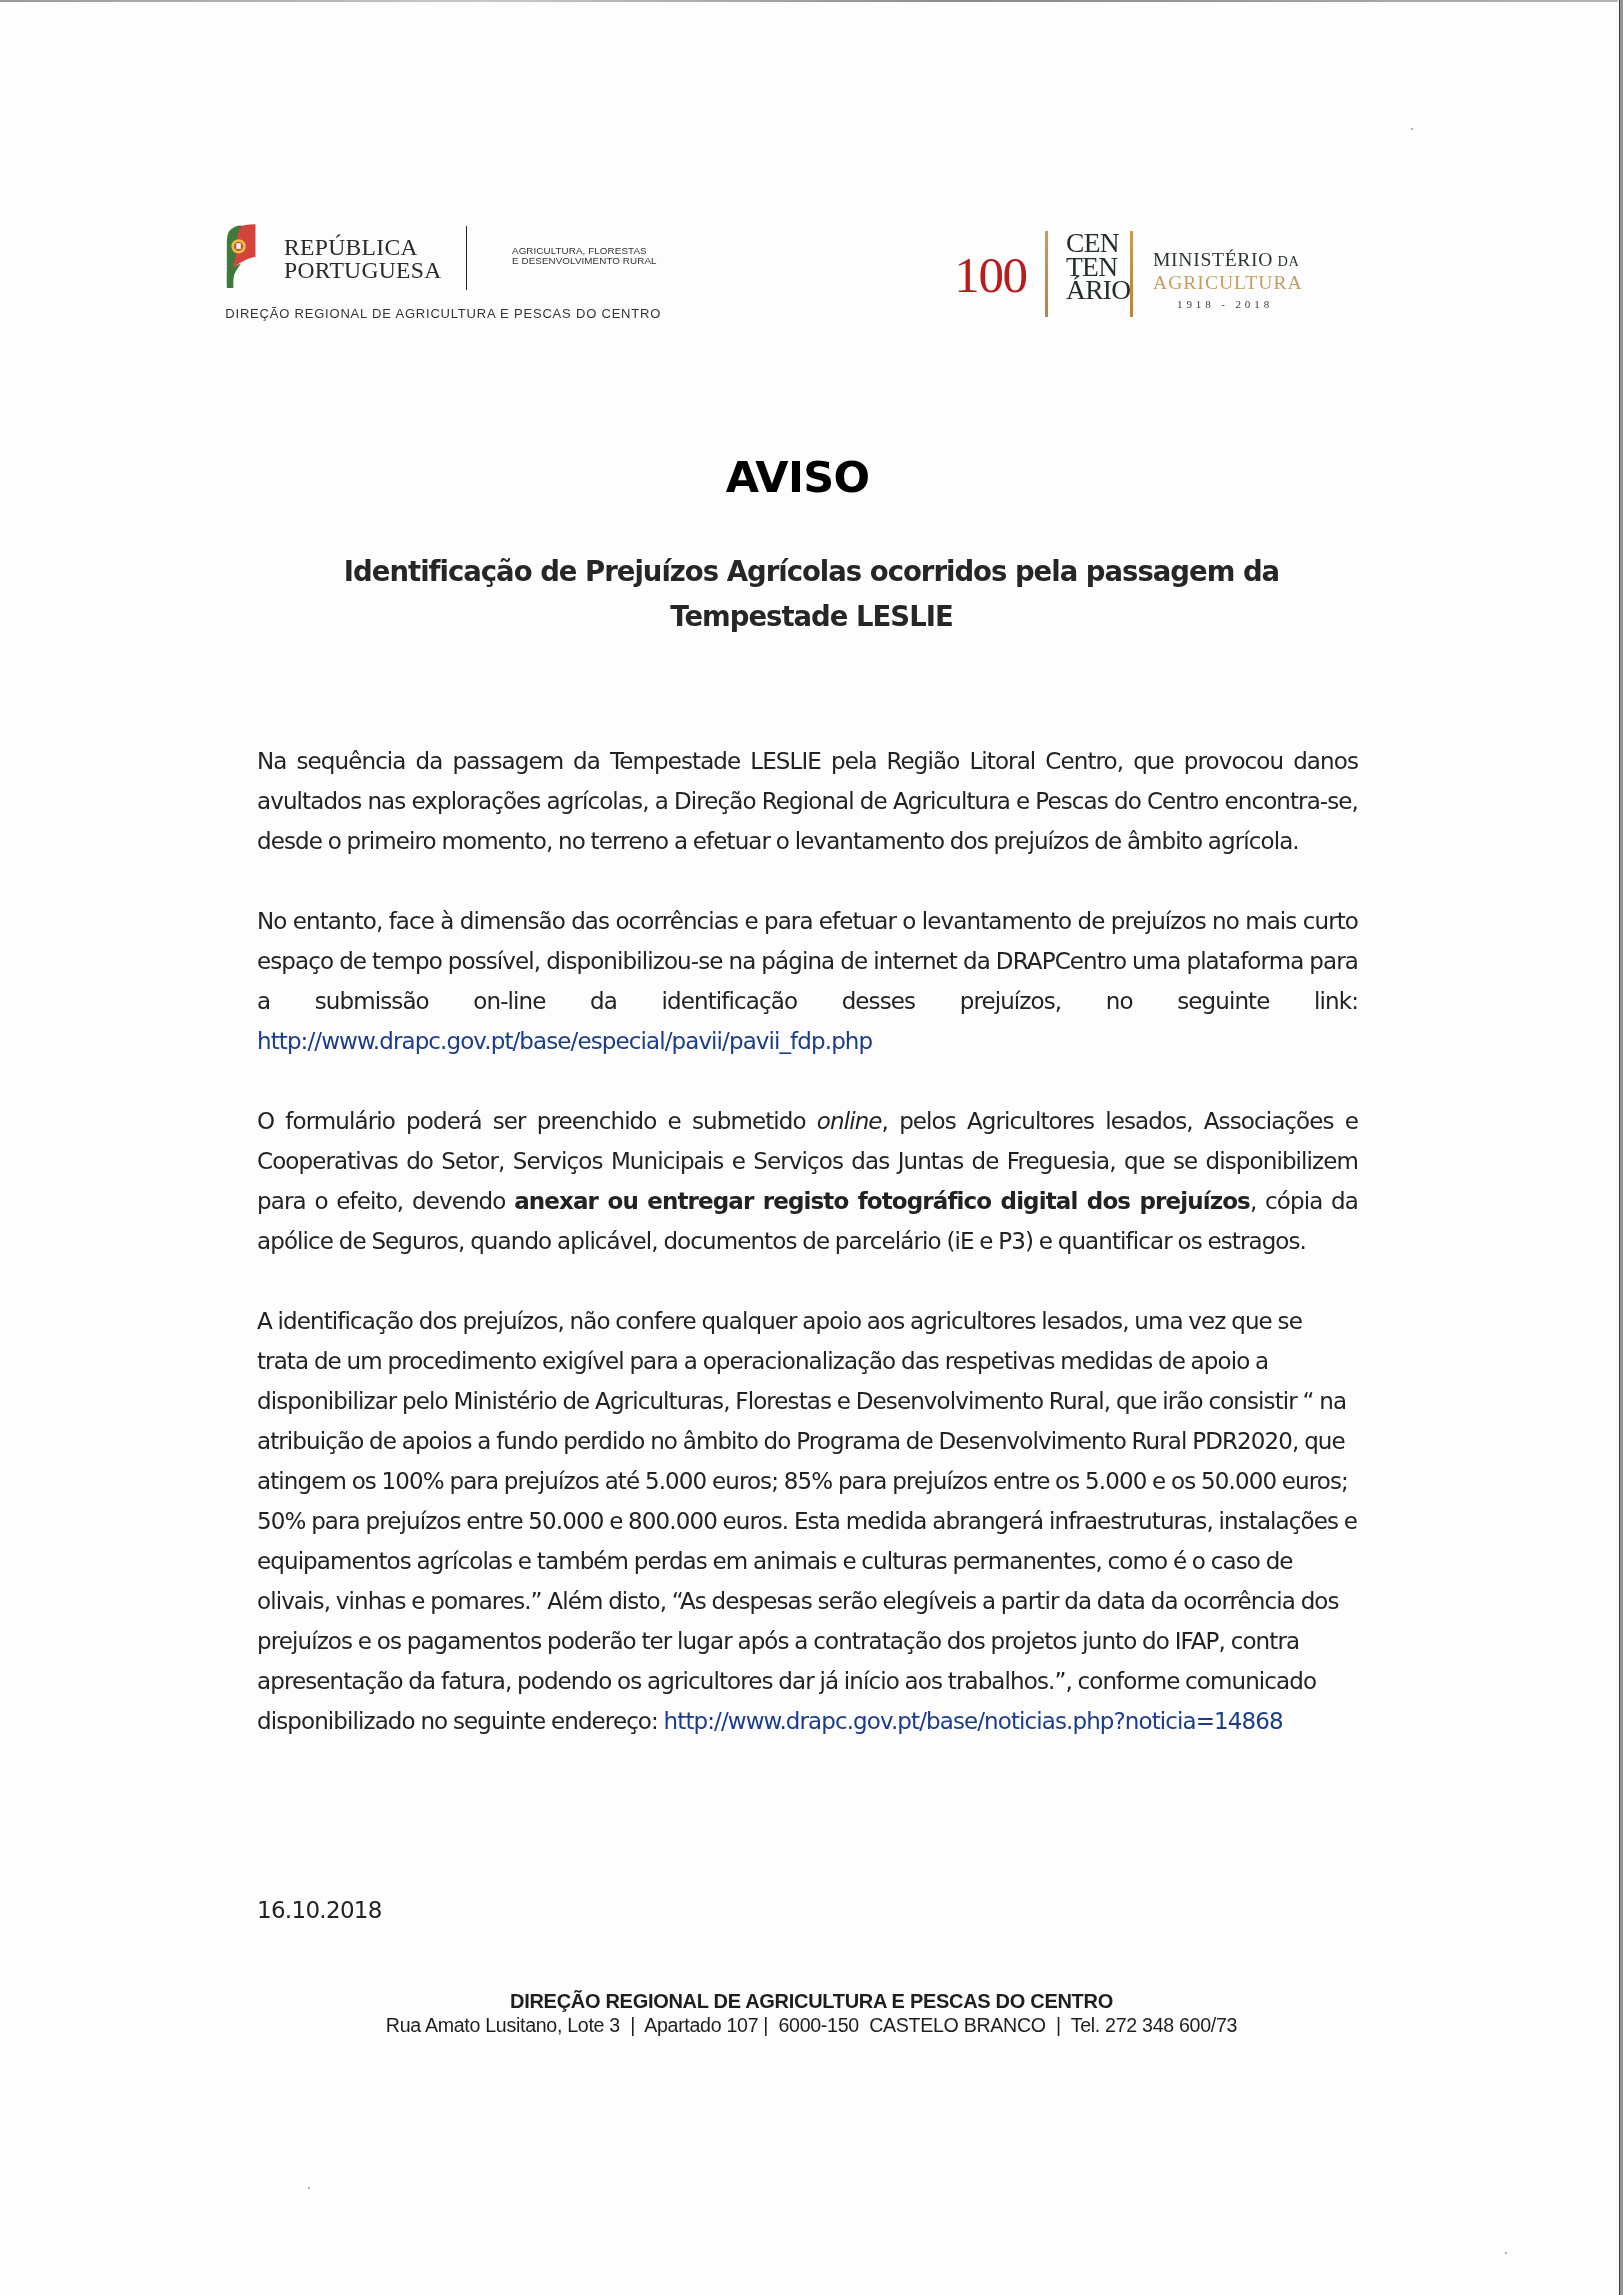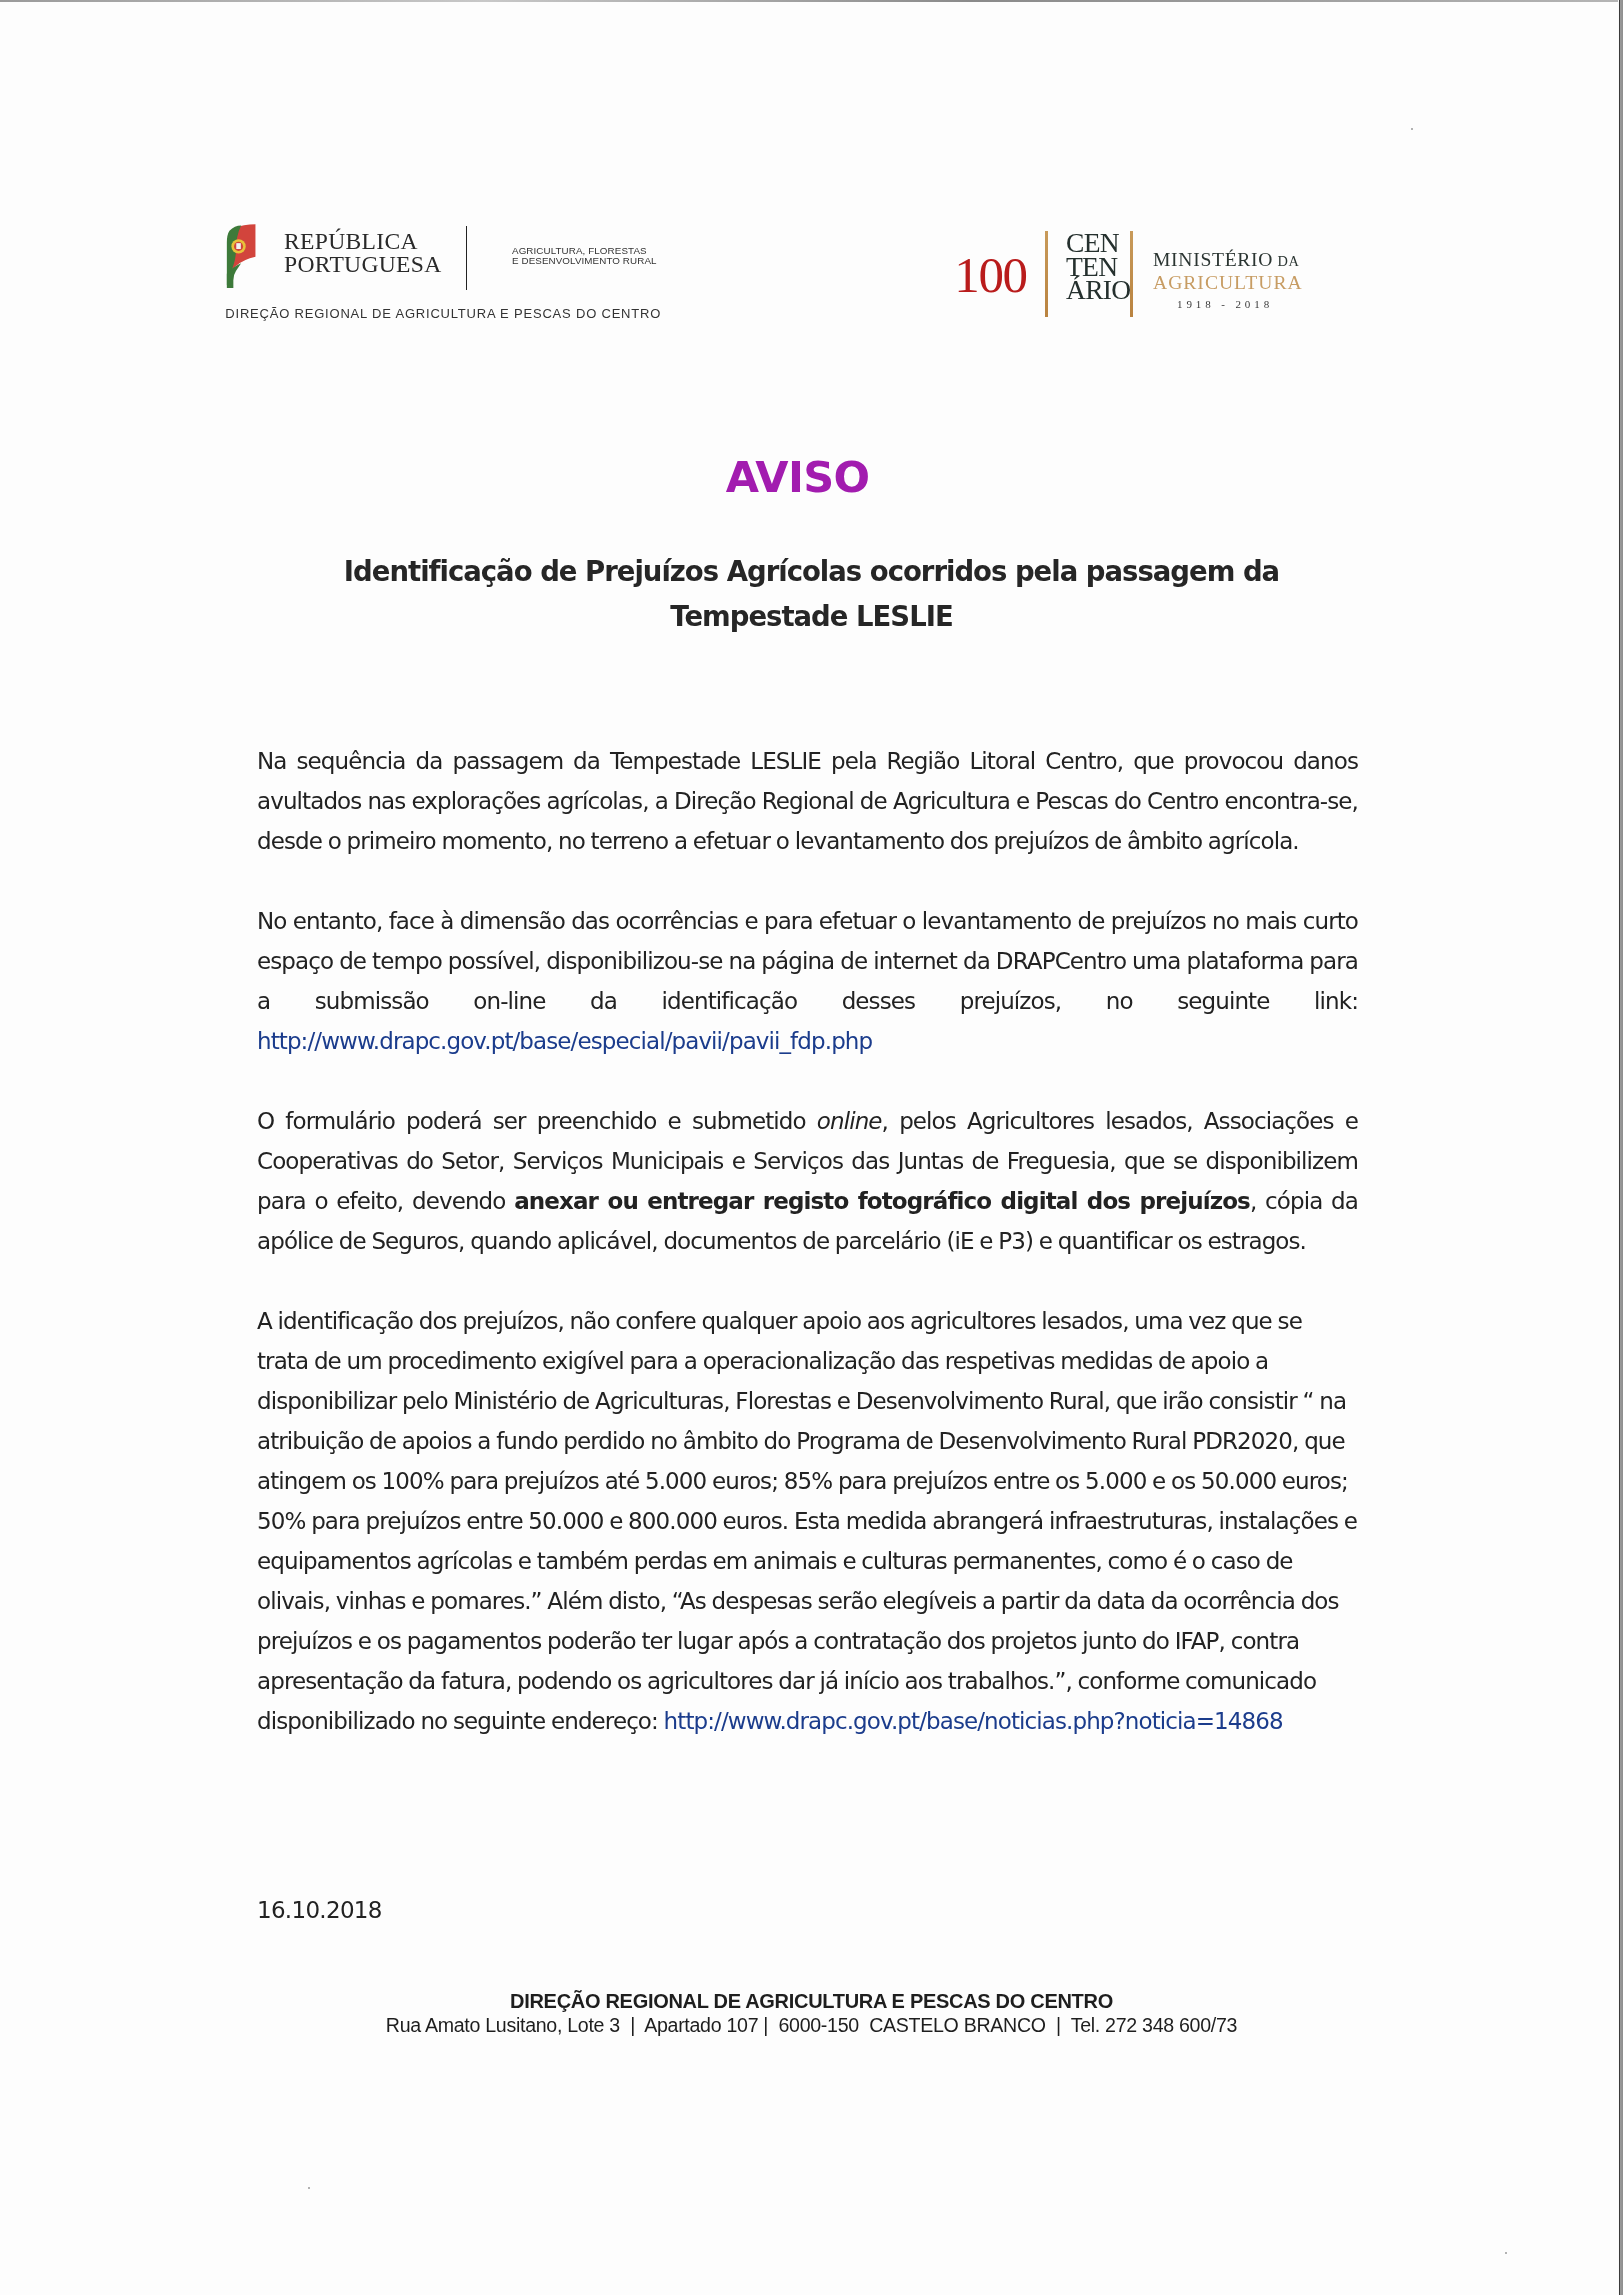--- a/index.html
+++ b/index.html
@@ -11,21 +11,21 @@
   }
   
   .scan-top { position: absolute; left: 0; top: 0; width: 1619px; height: 2px;
     background: linear-gradient(90deg,#9a9a9a,#c8c8c8 30%,#8a8a8a 60%,#b5b5b5); }
   .scan-right { position: absolute; left: 1618px; top: 0; width: 5.2px; height: 2295px;
     background: linear-gradient(90deg,#fafafa 0,#fafafa 0.7px,#3a3a3a 0.7px,#3a3a3a 2px,#9b9b9b 2px,#8d8d8d 5.2px); }
 
   
   .hdr-left { position: absolute; left: 224px; top: 223px; width: 445px; height: 105px; }
   .flag { position: absolute; left: 0; top: 0; width: 33px; height: 65px; }
-  .rp-text { position: absolute; left: 60px; top: 7px; font-family: "Liberation Serif","DejaVu Serif",serif;
+  .rp-text { position: absolute; left: 60px; top: 13px; font-family: "Liberation Serif","DejaVu Serif",serif;
     font-size: 23.6px; line-height: 23px; color: #2a2a2a; letter-spacing: 0.3px; }
   .hdr-sep { position: absolute; left: 242px; top: 3.3px; width: 1.3px; height: 64px; background: #222; }
   .min-text { position: absolute; left: 268px; top: 23px; font-size: 9.8px; line-height: 9.8px;
     color: #333; letter-spacing: 0.1px; margin-left: 20px; }
   .drap-text { position: absolute; left: 1.3px; top: 83px; font-size: 13px; color: #333; letter-spacing: 0.8px; }
 
   
   .hdr-right { position: absolute; left: 949px; top: 226px; width: 393px; height: 98px; }
   .c100 { position: absolute; left: 5.2px; top: 19.6px; font-family: "Liberation Serif","DejaVu Serif",serif;
     font-size: 51px; color: #b91c1c; letter-spacing: -1.3px; }
@@ -38,21 +38,21 @@
     font-size: 19.6px; color: #2b3532; letter-spacing: 0.7px; }
   .mda1 small { font-size: 14.4px; margin-top: 21px; }
   .mda2 { position: absolute; left: 204px; top: 46px; font-family: "Liberation Serif","DejaVu Serif",serif;
     font-size: 19.6px; color: #c79c63; letter-spacing: 1px; }
   .mda3 { position: absolute; left: 228px; top: 72px; font-family: "Liberation Serif","DejaVu Serif",serif;
     font-size: 11px; color: #3a3a3a; letter-spacing: 3.9px; }
 
   
   .title { position: absolute; left: 0; width: 1595px; top: 452px; text-align: center;
     font-family: "DejaVu Sans","Liberation Sans",sans-serif; font-weight: bold; font-size: 43px;
-    color: #a21caf; letter-spacing: -0.7px; }
+    color: #000000; letter-spacing: -0.7px; }
   .subtitle { position: absolute; left: 288px; width: 1047px; top: 549px; text-align: center;
     font-family: "DejaVu Sans","Liberation Sans",sans-serif; font-weight: bold; font-size: 27.5px;
     line-height: 45px; color: #262626; letter-spacing: -1px; }
 
   
   .body { position: absolute; left: 257px; top: 741px; width: 1101px;
     font-family: "DejaVu Sans","Liberation Sans",sans-serif; font-size: 23px; line-height: 40px;
     color: #222; letter-spacing: -0.9px; word-spacing: -0.7px; }
   .body p { margin: 0 0 40px 0; text-align: justify; }
   .body p.last-left { text-align: left; }

